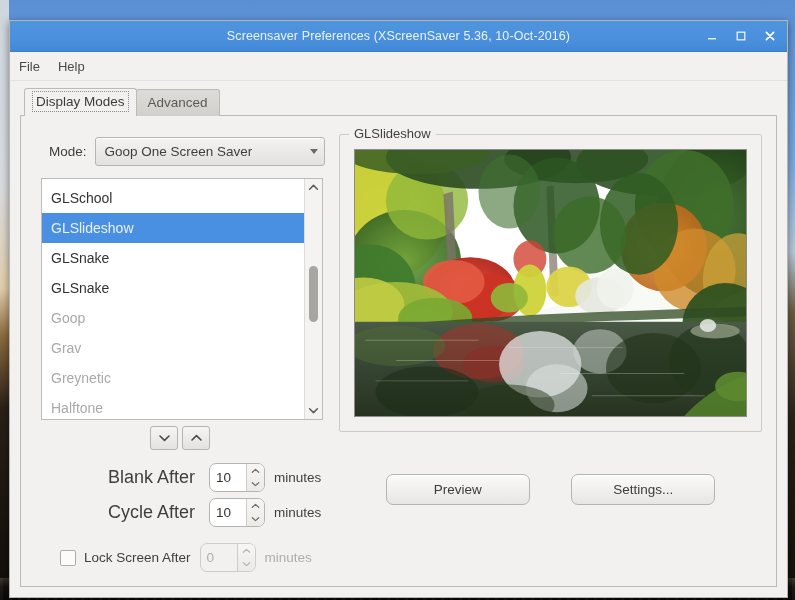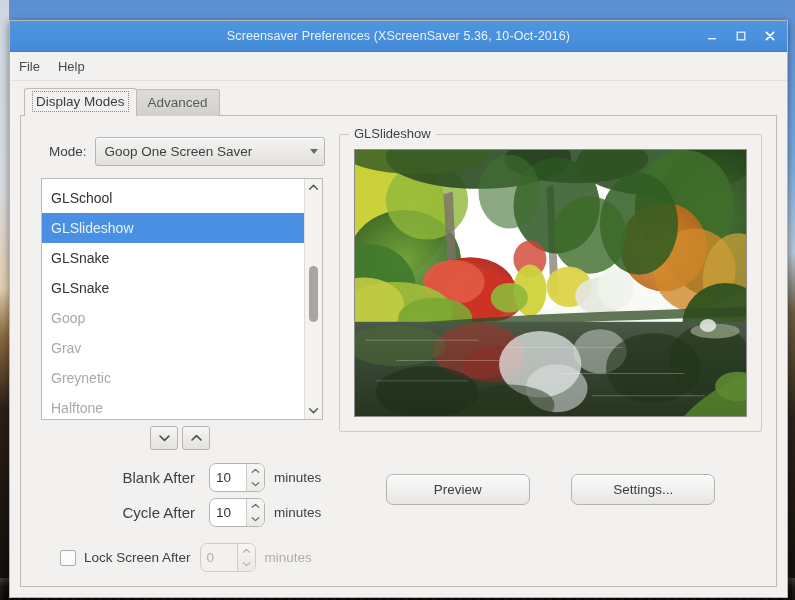--- a/index.html
+++ b/index.html
@@ -234,21 +234,21 @@
 
   
   #spin-area { margin-top: 12px; }
   .spin-row {
     display: flex; align-items: center;
     height: 31px;
     margin-bottom: 4px;
   }
   .spin-label {
     width: 160px; text-align: right;
-    font-size: 15px; color: #3f3f3f;
+    font-size: 18px; color: #3f3f3f;
     padding-right: 14px;
   }
   .spin {
     width: 54px; height: 27px;
     display: flex;
     border: 1px solid #b6b4b1;
     border-radius: 7px;
     background: #ffffff;
     overflow: hidden;
   }

